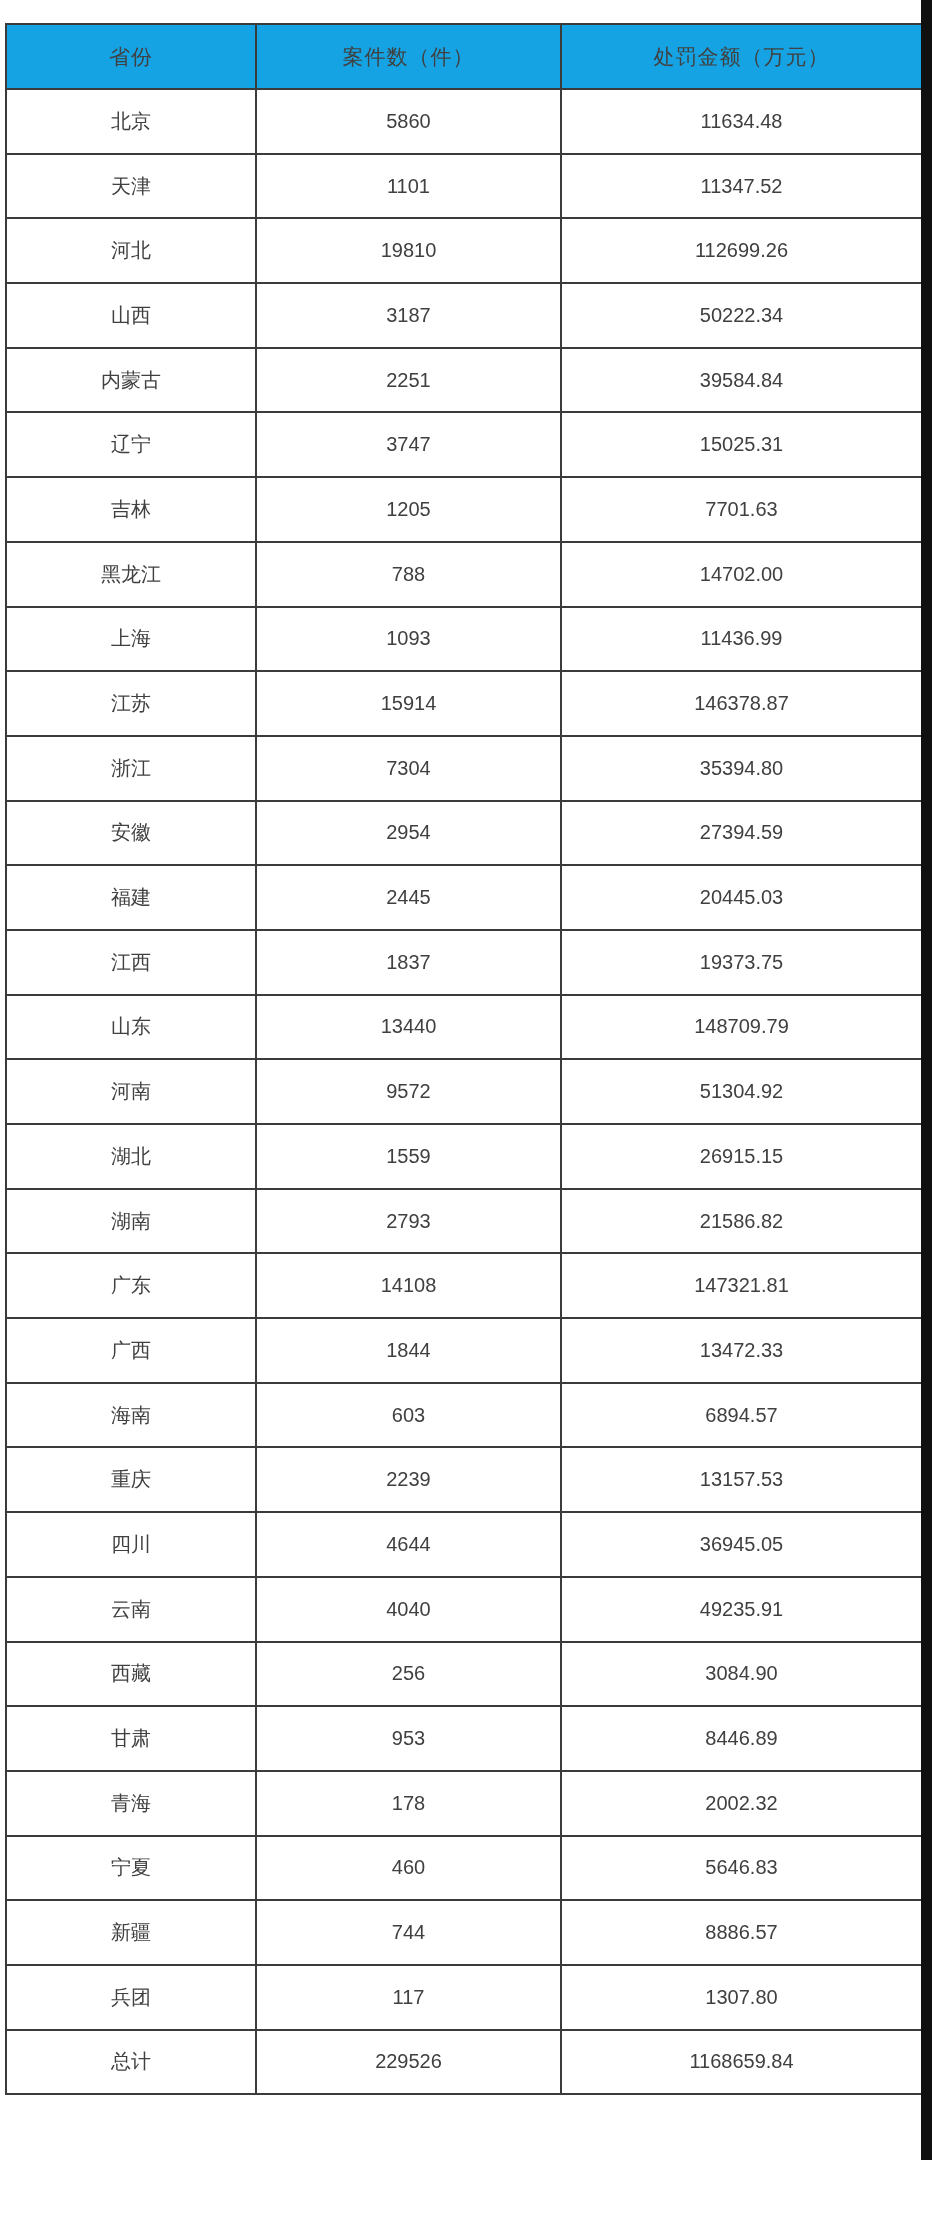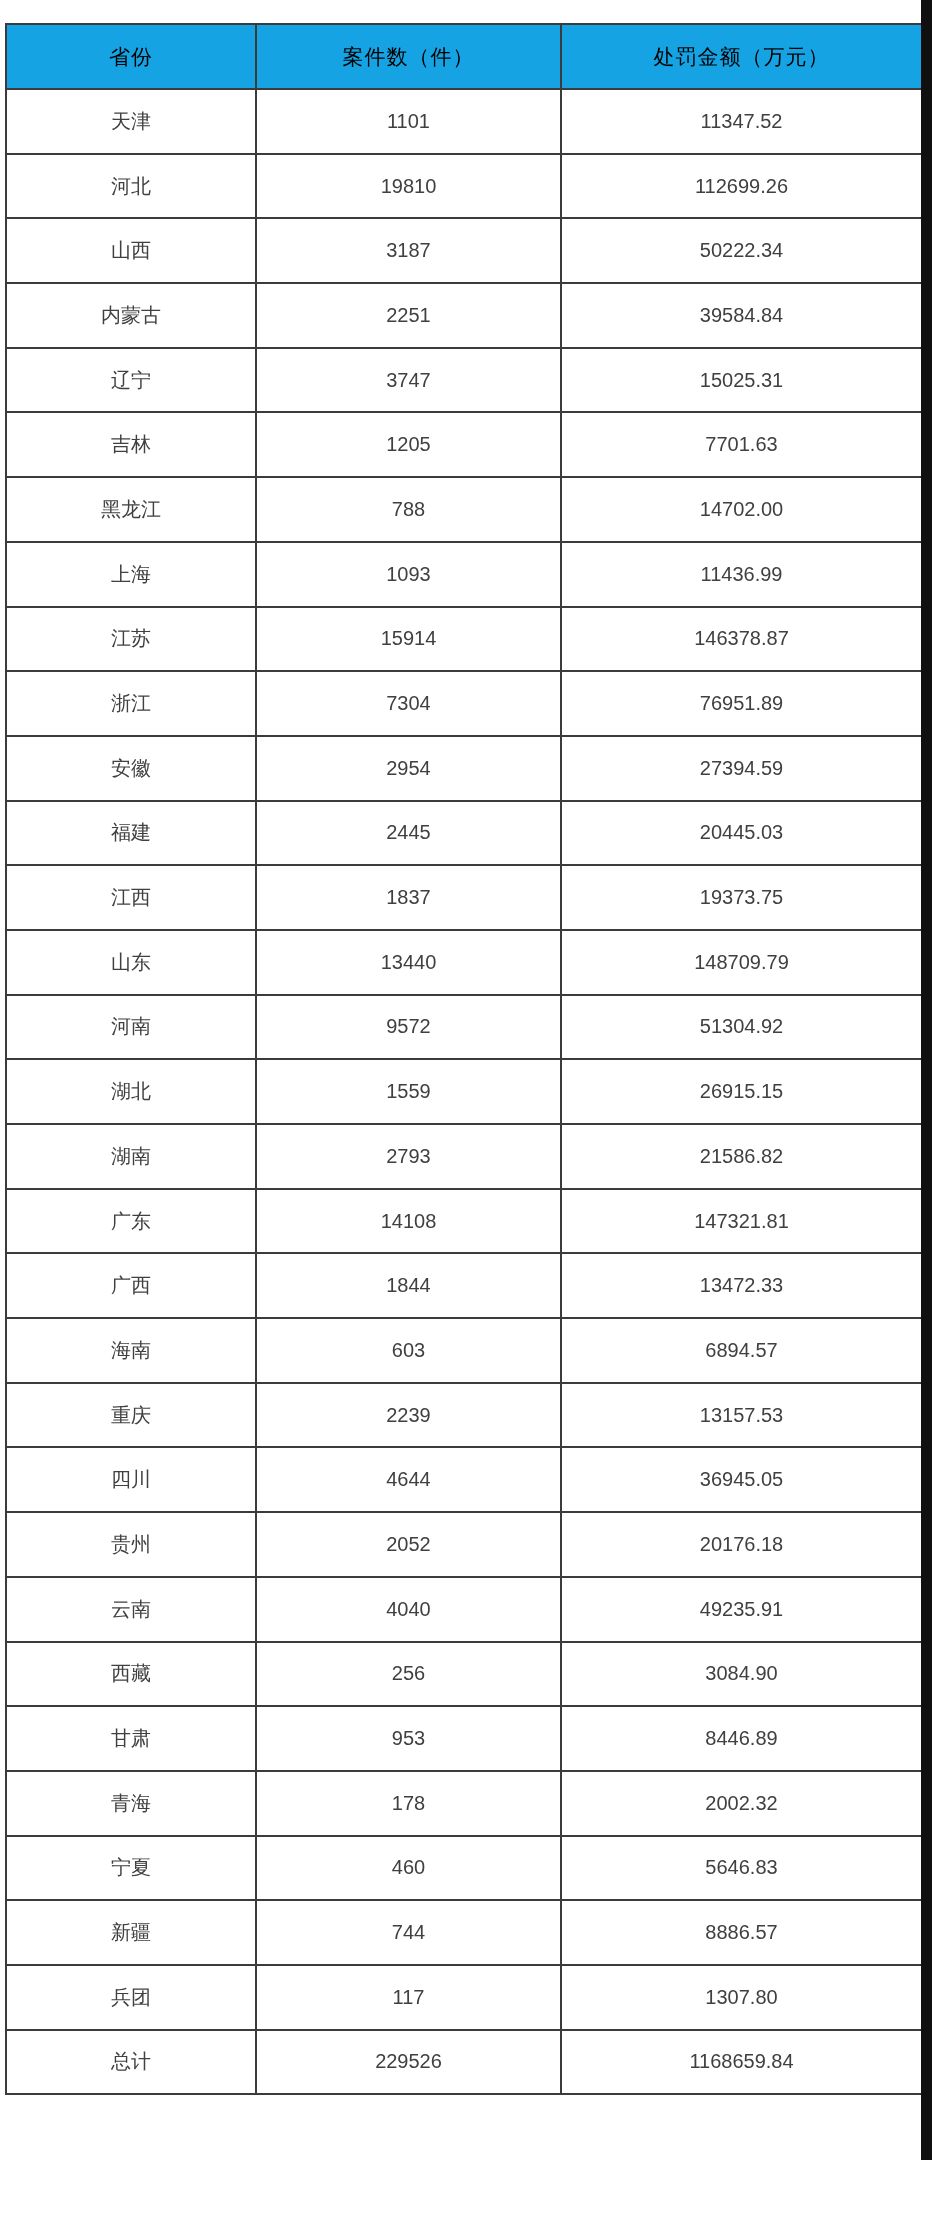--- a/index.html
+++ b/index.html
@@ -26,21 +26,21 @@
   .data-table td {
     border: 2px solid #3b3b3b;
     text-align: center;
     vertical-align: middle;
     padding: 0;
     overflow: hidden;
     white-space: nowrap;
   }
   .data-table th {
     background: #16a3e3;
-    color: #000000;
+    color: #404040;
     height: 63px;
     font-size: 21px;
     font-weight: 400;
     letter-spacing: 1px;
     margin-left: 32px;
   }
   .data-table td {
     height: 62.7px;
     color: #404040;
     font-size: 20px;
@@ -71,20 +71,25 @@
     </colgroup>
     <thead>
       <tr>
         <th>省份</th>
         <th>案件数（件）</th>
         <th>处罚金额（万元）</th>
       </tr>
     </thead>
     <tbody>
         <tr>
+          <td>北京</td>
+          <td>5860</td>
+          <td>11634.48</td>
+        </tr>
+        <tr>
           <td>天津</td>
           <td>1101</td>
           <td>11347.52</td>
         </tr>
         <tr>
           <td>河北</td>
           <td>19810</td>
           <td>112699.26</td>
         </tr>
         <tr>
@@ -118,21 +123,21 @@
           <td>11436.99</td>
         </tr>
         <tr>
           <td>江苏</td>
           <td>15914</td>
           <td>146378.87</td>
         </tr>
         <tr>
           <td>浙江</td>
           <td>7304</td>
-          <td>76951.89</td>
+          <td>35394.80</td>
         </tr>
         <tr>
           <td>安徽</td>
           <td>2954</td>
           <td>27394.59</td>
         </tr>
         <tr>
           <td>福建</td>
           <td>2445</td>
           <td>20445.03</td>
@@ -181,25 +186,20 @@
           <td>重庆</td>
           <td>2239</td>
           <td>13157.53</td>
         </tr>
         <tr>
           <td>四川</td>
           <td>4644</td>
           <td>36945.05</td>
         </tr>
         <tr>
-          <td>贵州</td>
-          <td>2052</td>
-          <td>20176.18</td>
-        </tr>
-        <tr>
           <td>云南</td>
           <td>4040</td>
           <td>49235.91</td>
         </tr>
         <tr>
           <td>西藏</td>
           <td>256</td>
           <td>3084.90</td>
         </tr>
         <tr>

